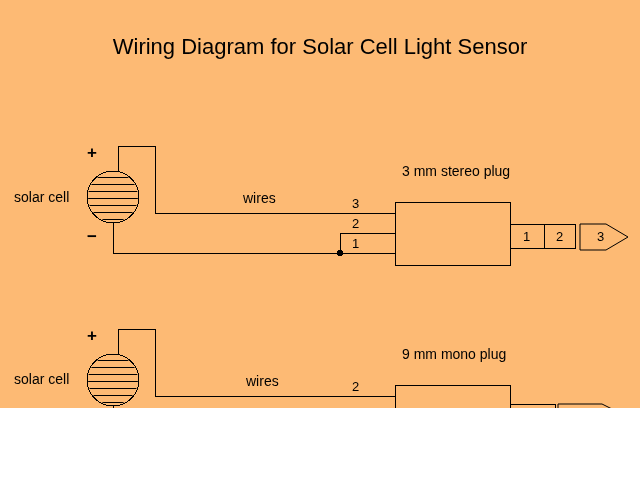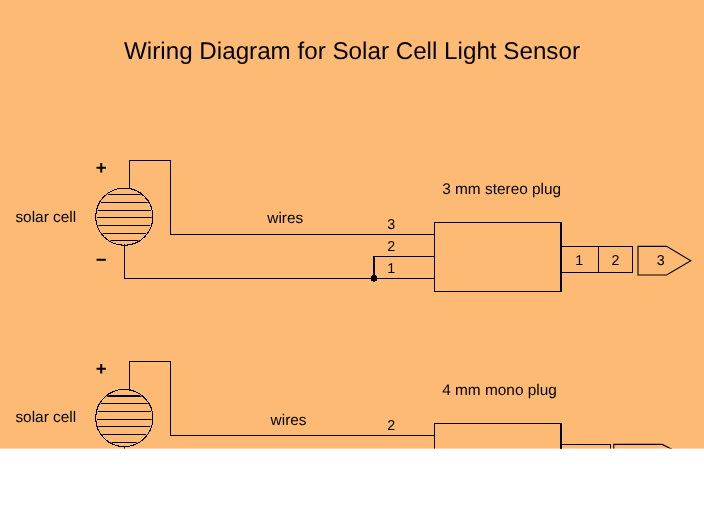--- a/index.html
+++ b/index.html
@@ -123,19 +123,19 @@
   <div class="num" style="left:352px; top:217px;">2</div>
   <div class="num" style="left:352px; top:237px;">1</div>
   <div class="num" style="left:523px; top:230px;">1</div>
   <div class="num" style="left:556px; top:230px;">2</div>
   <div class="num" style="left:597px; top:230px;">3</div>
 
   <div class="lbl" style="left:14px;  top:372px;">solar cell</div>
   <div class="sign" style="left:87px;  top:328px;">+</div>
   <div class="sign" style="left:87px;  top:412px;">−</div>
   <div class="lbl" style="left:246px; top:374px;">wires</div>
-  <div class="lbl" style="left:402px; top:347px;">4 mm mono plug</div>
+  <div class="lbl" style="left:402px; top:347px;">9 mm mono plug</div>
   <div class="num" style="left:352px; top:380px;">2</div>
   <div class="num" style="left:352px; top:421px;">1</div>
   <div class="num" style="left:528px; top:410px;">1</div>
   <div class="num" style="left:593px; top:410px;">2</div>
 
 </div>
 
 </body></html>

